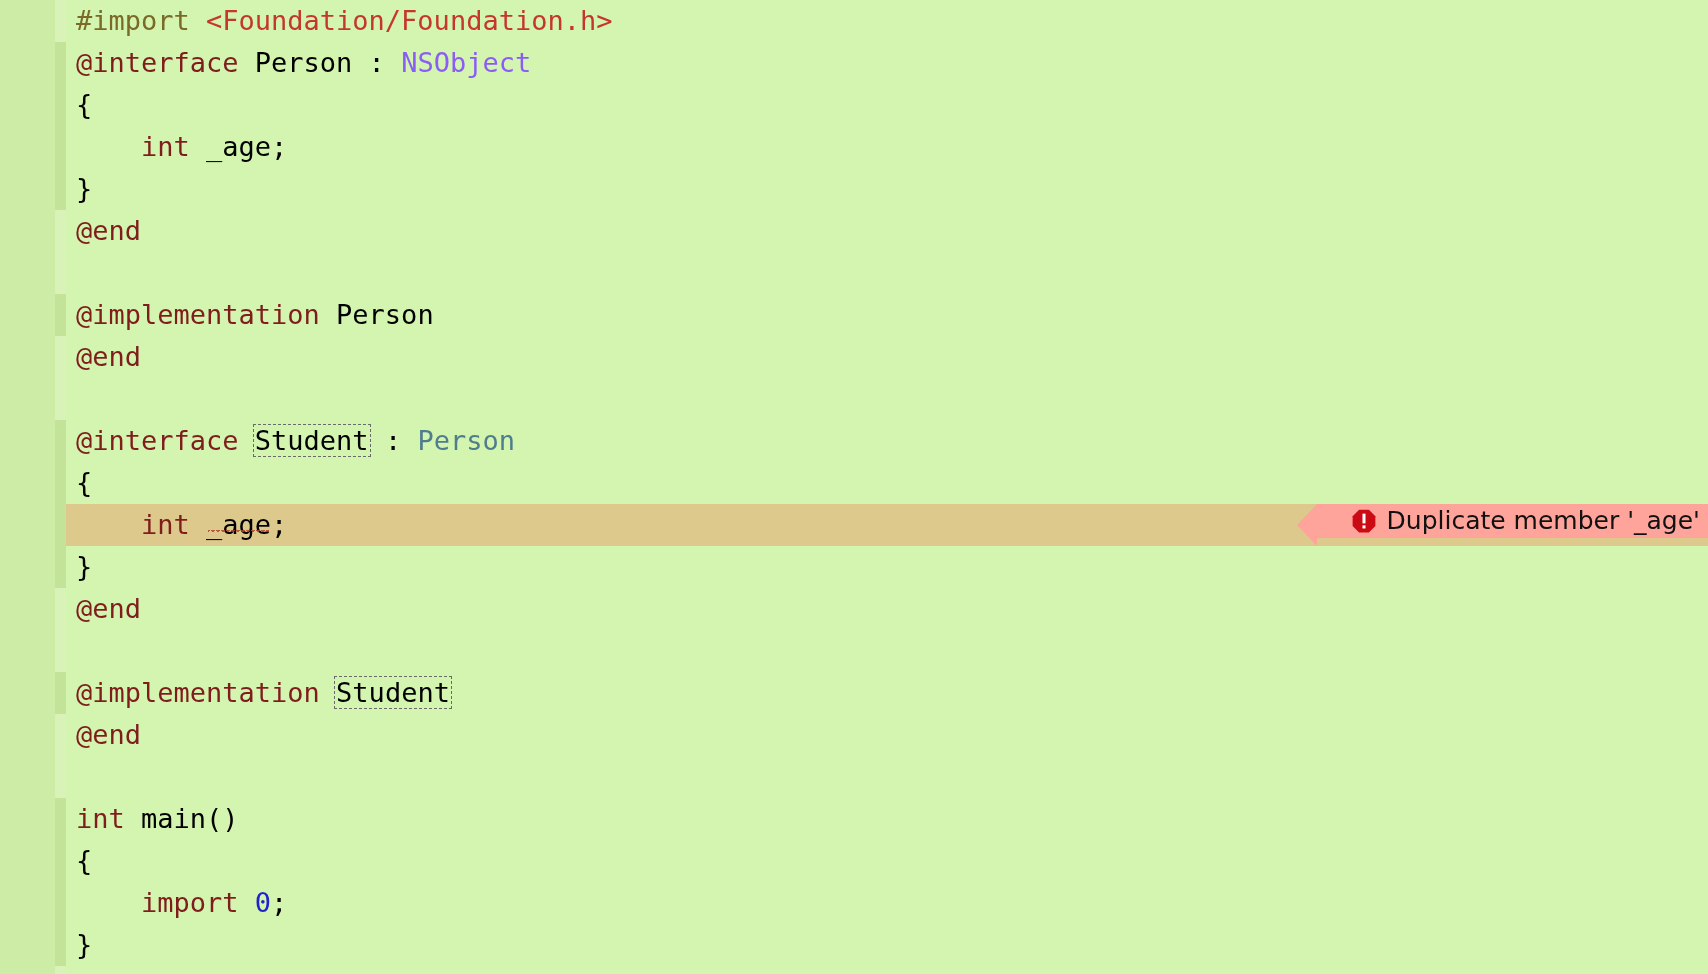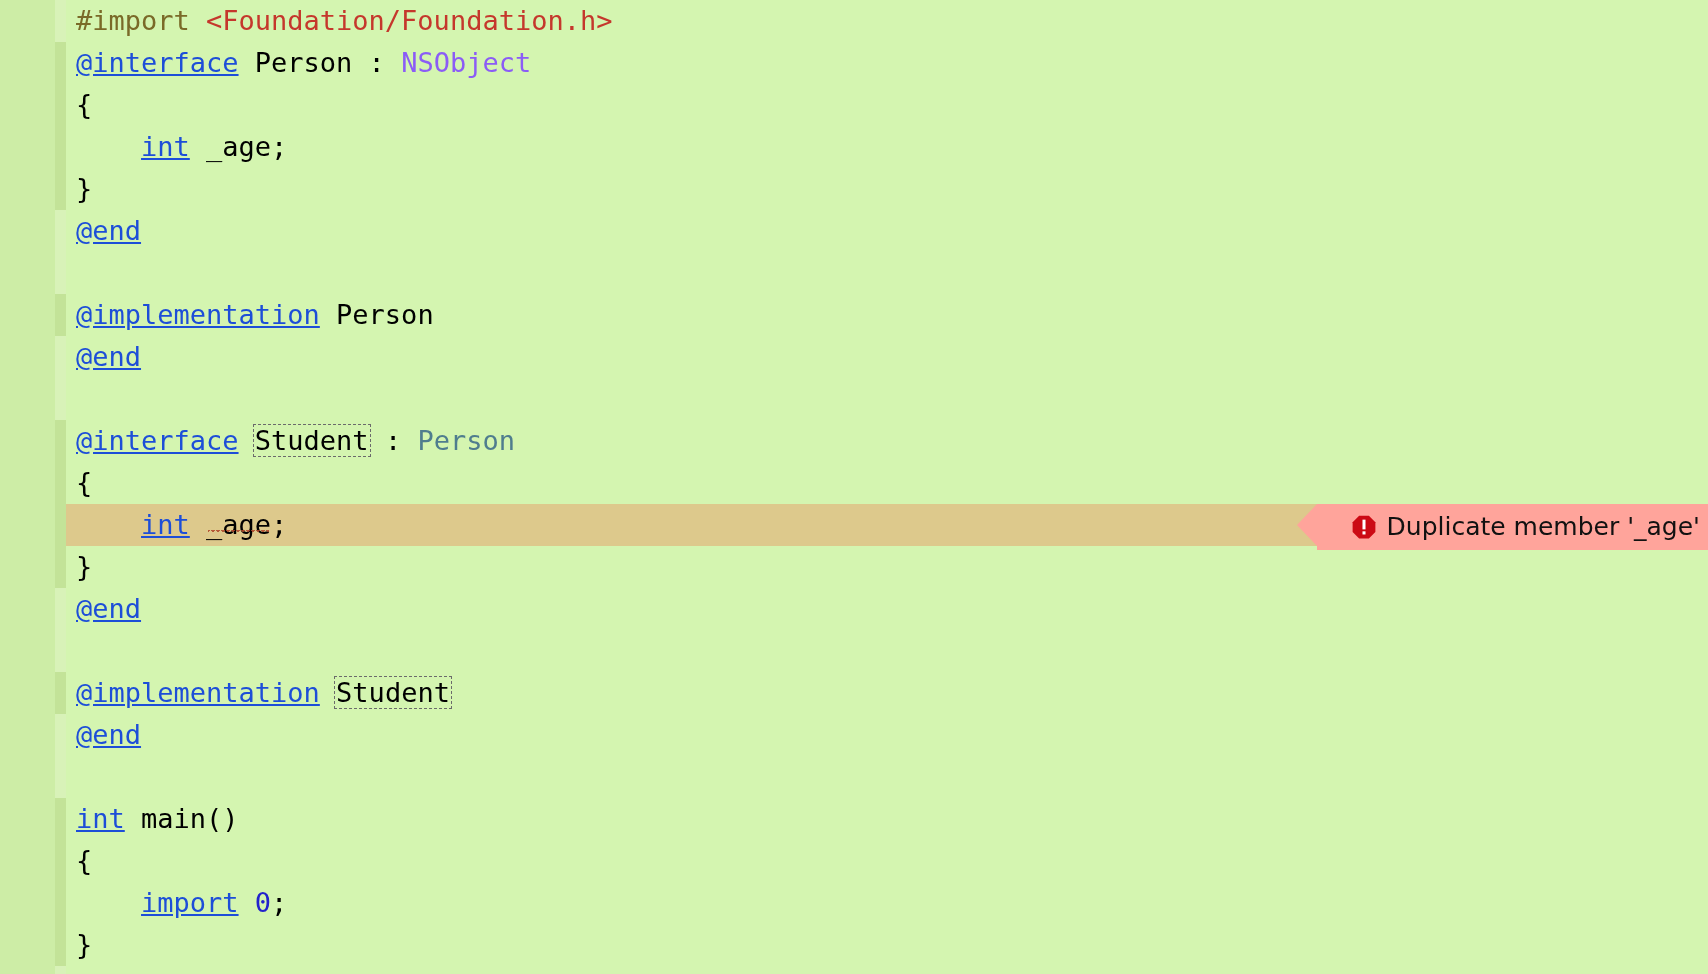--- a/index.html
+++ b/index.html
@@ -101,21 +101,21 @@
     height: 42px;
     font-size: 27px;
     font-family: "DejaVu Sans Mono", monospace;
     color: #1a1a1a;
     letter-spacing: 0px;
   }
 
   
   .t-pre      { color: #7a6a28; }
   .t-include  { color: #c5372c; }
-  .t-kw       { color: #1d4ed8; text-decoration: underline; }
+  .t-kw       { color: #7f1d1d; }
   .t-plain    { color: #000000; }
   .t-class    { color: #8b5cf6; }
   .t-type     { color: #4f7d8e; }
   .t-num      { color: #2222cc; }
 
   
   .occ {
     border: 1px dashed #6b6b6b;
     padding: 0 1px;
     margin: 12px -2px;
@@ -149,21 +149,21 @@
     background: #d61b1b;
     border-radius: 50%;
     z-index: 6;
   }
 
   
   .err-tip {
     position: absolute;
     right: 0;
     top: 0;
-    height: 46px;
+    height: 34px;
     display: flex;
     align-items: center;
     background: #ffa49b;
     padding: 0 6px 0 34px;
     box-sizing: border-box;
     z-index: 7;
   }
   .err-tip::before {
     content: "";
     position: absolute;

